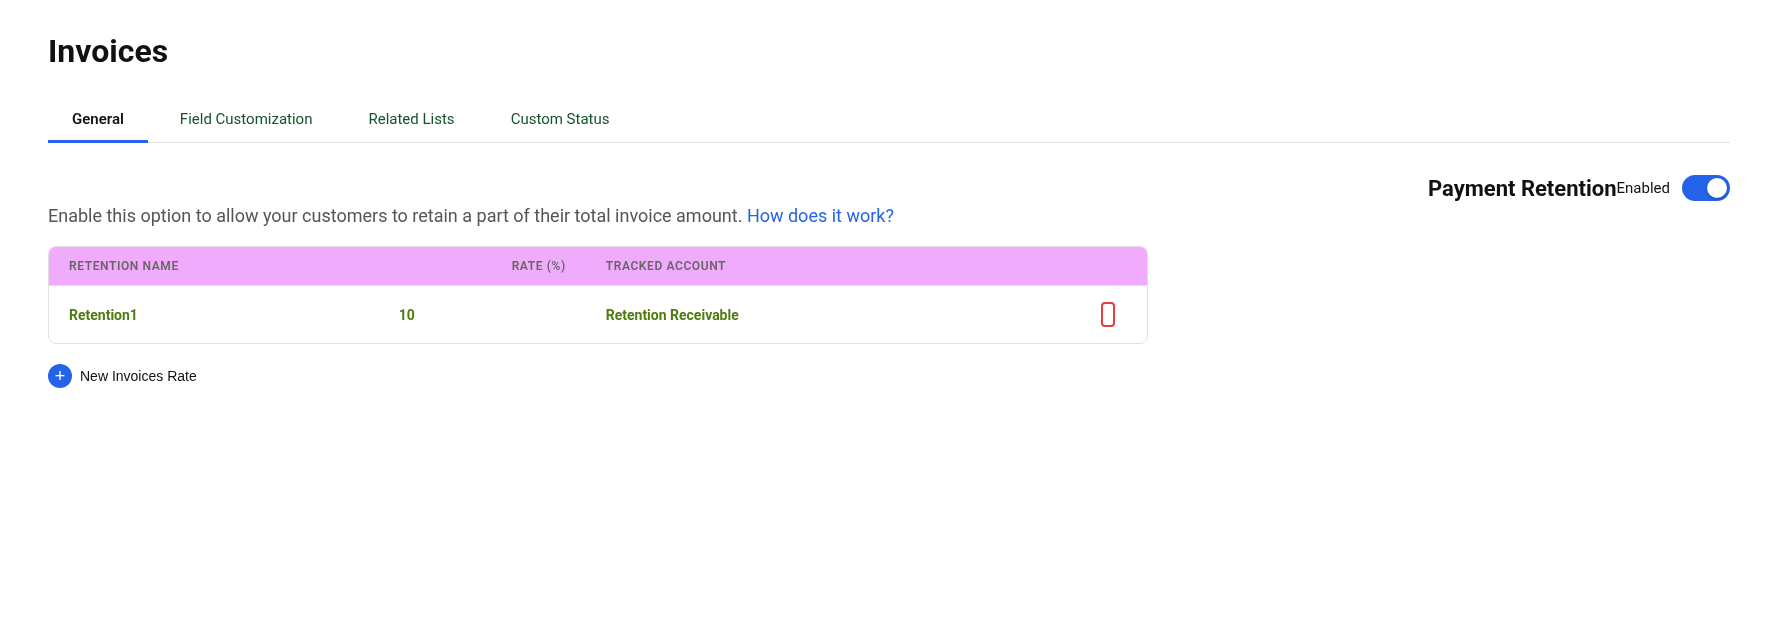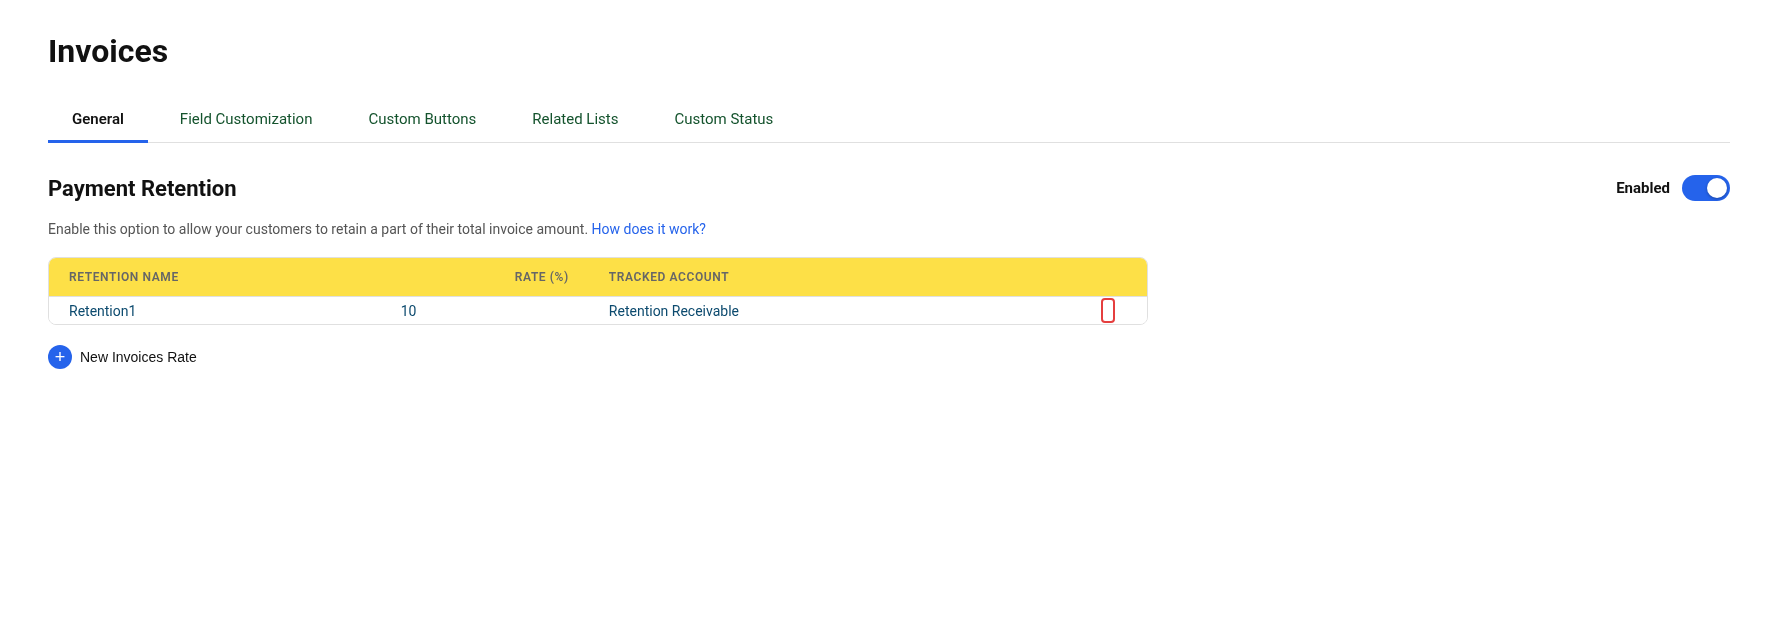--- a/index.html
+++ b/index.html
@@ -38,35 +38,34 @@
 
     .tab.active {
       color: #111;
       font-weight: 600;
       border-bottom: 3px solid #2563eb;
     }
 
     .section-header {
       display: flex;
       align-items: center;
-      justify-content: space-between;
-      margin-bottom: 20px;
+      justify-content: flex-end;
+      margin-bottom: 4px;
     }
 
     .section-title {
       font-size: 22px;
       font-weight: 700;
       color: #111;
     }
 
     .toggle-label {
       font-size: 15px;
       color: #111;
       margin-right: 12px;
-      font-weight: bold;
     }
 
     .toggle-wrapper {
       display: flex;
       align-items: center;
     }
 
     .toggle {
       position: relative;
       width: 48px;
@@ -94,21 +93,21 @@
       height: 20px;
       background: #fff;
       border-radius: 50%;
       top: 3px;
       left: 25px;
       transition: left 0.2s;
       box-shadow: 0 1px 3px rgba(0,0,0,0.3);
     }
 
     .section-description {
-      font-size: 14px;
+      font-size: 18px;
       color: #555;
       margin-bottom: 20px;
     }
 
     .section-description a {
       color: #2563eb;
       text-decoration: none;
     }
 
     .table-container {
@@ -118,43 +117,44 @@
       margin-bottom: 16px;
       max-width: 1100px;
     }
 
     .data-table {
       width: 100%;
       border-collapse: collapse;
     }
 
     .data-table thead tr {
-      background: #fde047;
+      background: #f0abfc;
     }
 
     .data-table th {
       padding: 12px 20px;
       text-align: left;
       font-size: 12px;
       font-weight: 600;
       color: #666;
       letter-spacing: 0.05em;
       text-transform: uppercase;
       border-bottom: 1px solid #e0e0e0;
     }
 
     .data-table th.right {
       text-align: right;
     }
 
     .data-table td {
-      padding: 1px 20px;
+      padding: 16px 20px;
       font-size: 14px;
-      color: #0c4a6e;
+      color: #4d7c0f;
       border-bottom: none;
+      font-weight: bold;
     }
 
     .data-table td.right {
       text-align: left;
     }
 
     .data-table tbody tr {
       background: #fff;
     }
 
@@ -213,21 +213,20 @@
     }
   </style>
 </head>
 <body>
 
 <h1 class="page-title">Invoices</h1>
 
 <nav class="tabs">
   <div class="tab active">General</div>
   <div class="tab">Field Customization</div>
-  <div class="tab">Custom Buttons</div>
   <div class="tab">Related Lists</div>
   <div class="tab">Custom Status</div>
 </nav>
 
 <div>
   <div class="section-header">
     <h2 class="section-title">Payment Retention</h2>
     <div class="toggle-wrapper">
       <span class="toggle-label">Enabled</span>
       <label class="toggle">

